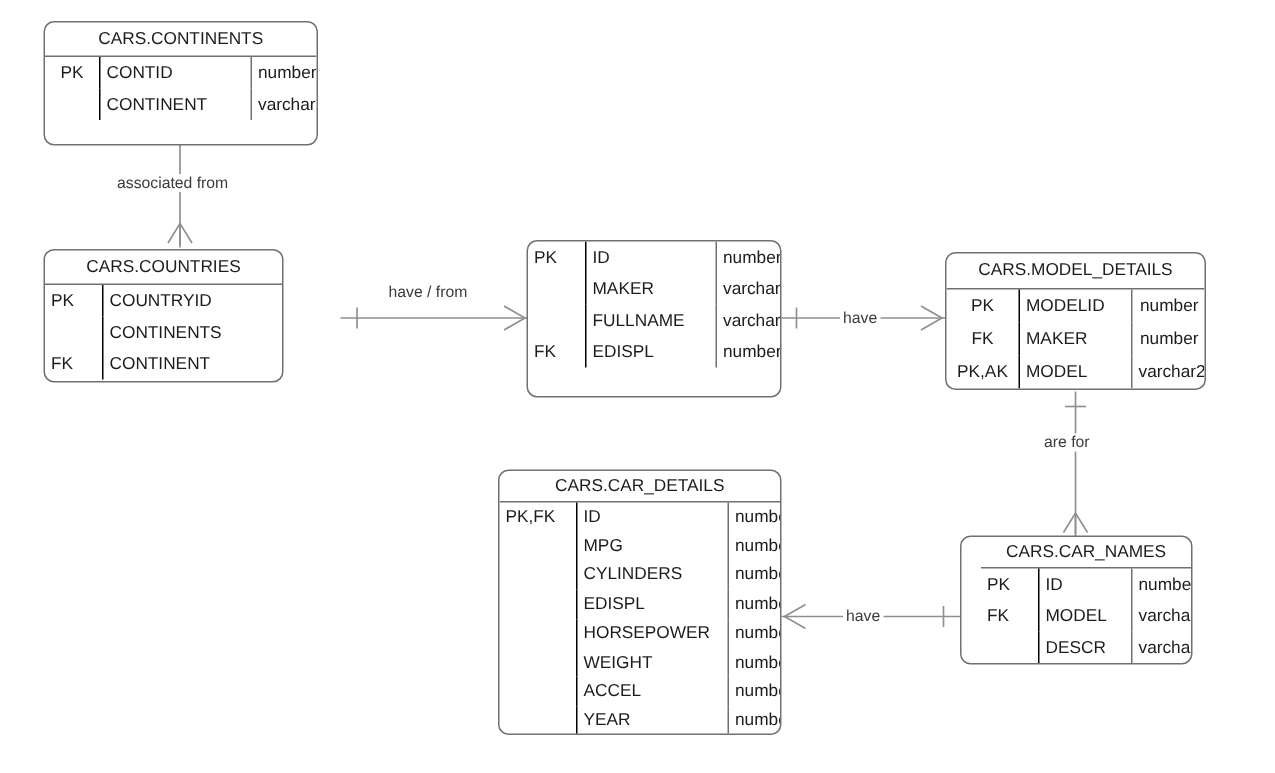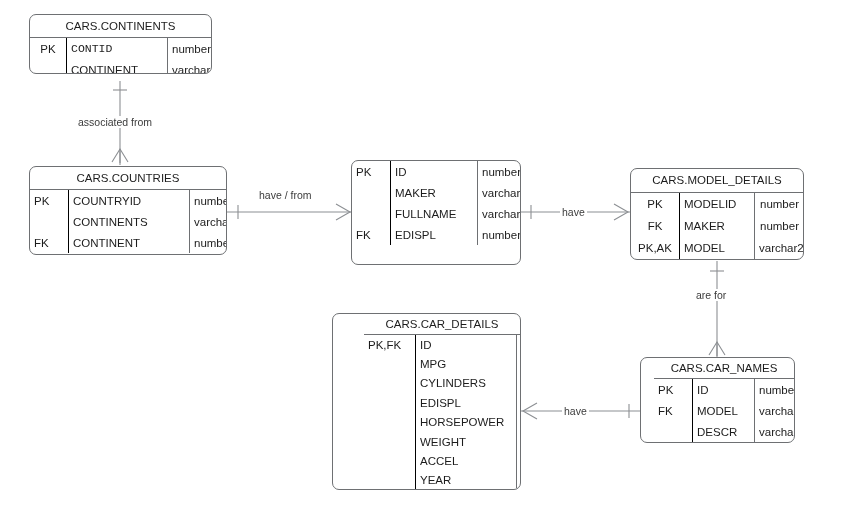--- a/index.html
+++ b/index.html
@@ -140,37 +140,37 @@
   <div class="edge-label" style="left:76px; top:116px;">associated from</div>
 
   <div class="edge-label" style="left:257px; top:189px;">have / from</div>
 
   <div class="edge-label" style="left:560px; top:206px;">have</div>
 
   <div class="edge-label" style="left:694px; top:289px;">are for</div>
 
   <div class="edge-label" style="left:562px; top:405px;">have</div>
 
-  <div class="entity" style="left:29px; top:14px; width:183px; height:60px;">
+  <div class="entity" style="left:29px; top:14px; width:183px; height:83px;">
     <div class="entity-title" style="height:23px;">CARS.CONTINENTS</div>
     <div class="attr-grid">
       <div class="attr-row">
         <div class="attr-cell c-key center" style="width:32px; height:21px;">PK</div>
-        <div class="attr-cell c-name" style="width:92px;font-family:Liberation Mono, monospace;">CONTID</div>
+        <div class="attr-cell c-name" style="width:92px;">CONTID</div>
         <div class="attr-cell c-type">number</div>
       </div>
       <div class="attr-row">
         <div class="attr-cell c-key center" style="height:21px;"></div>
         <div class="attr-cell c-name">CONTINENT</div>
         <div class="attr-cell c-type">varchar2(15)</div>
       </div>
     </div>
   </div>
 
-  <div class="entity" style="left:29px; top:166px; width:198px; height:89px;">
+  <div class="entity" style="left:29px; top:166px; width:160px; height:89px;">
     <div class="entity-title" style="height:23px;">CARS.COUNTRIES</div>
     <div class="attr-grid">
       <div class="attr-row">
         <div class="attr-cell c-key" style="width:30px; height:21px;">PK</div>
         <div class="attr-cell c-name" style="width:112px;margin-top:12px;">COUNTRYID</div>
         <div class="attr-cell c-type">number</div>
       </div>
       <div class="attr-row">
         <div class="attr-cell c-key" style="height:21px;"></div>
         <div class="attr-cell c-name">CONTINENTS</div>
@@ -223,21 +223,21 @@
         <div class="attr-cell c-type">number</div>
       </div>
       <div class="attr-row">
         <div class="attr-cell c-key center" style="height:22px;">PK,AK</div>
         <div class="attr-cell c-name">MODEL</div>
         <div class="attr-cell c-type">varchar2(25)</div>
       </div>
     </div>
   </div>
 
-  <div class="entity" style="left:332px; top:313px; width:189px; height:177px;padding-left:31px;">
+  <div class="entity" style="left:332px; top:313px; width:189px; height:177px;">
     <div class="entity-title" style="height:21px;">CARS.CAR_DETAILS</div>
     <div class="attr-grid">
       <div class="attr-row">
         <div class="attr-cell c-key" style="width:43px; height:19.4px;">PK,FK</div>
         <div class="attr-cell c-name" style="width:92px;">ID</div>
         <div class="attr-cell c-type">number</div>
       </div>
       <div class="attr-row">
         <div class="attr-cell c-key" style="height:19.4px;"></div>
         <div class="attr-cell c-name">MPG</div>

